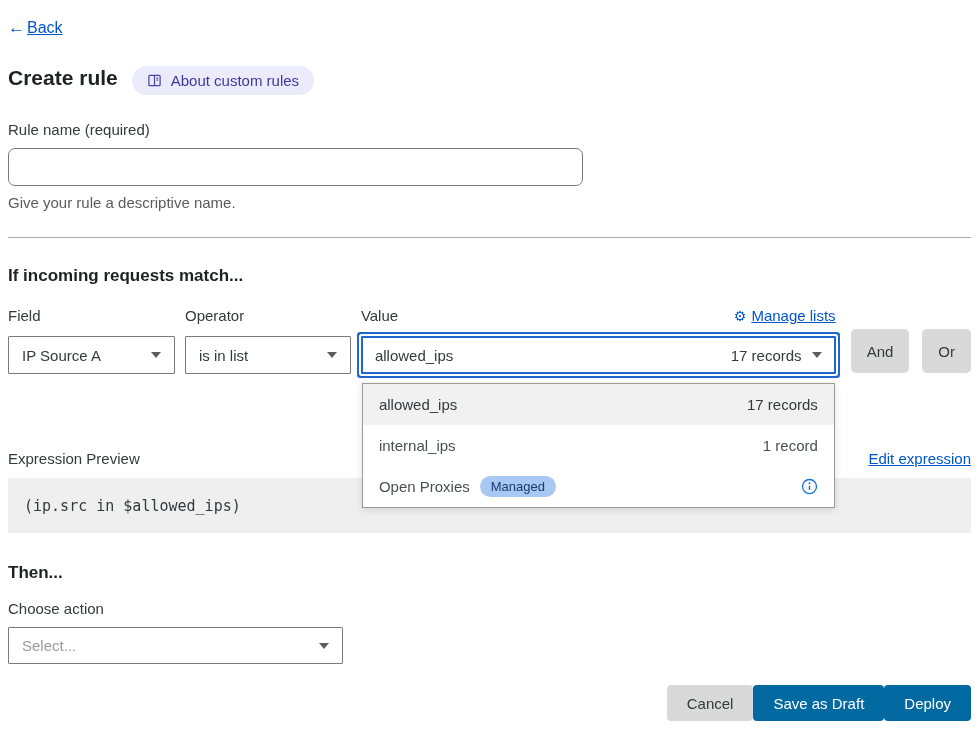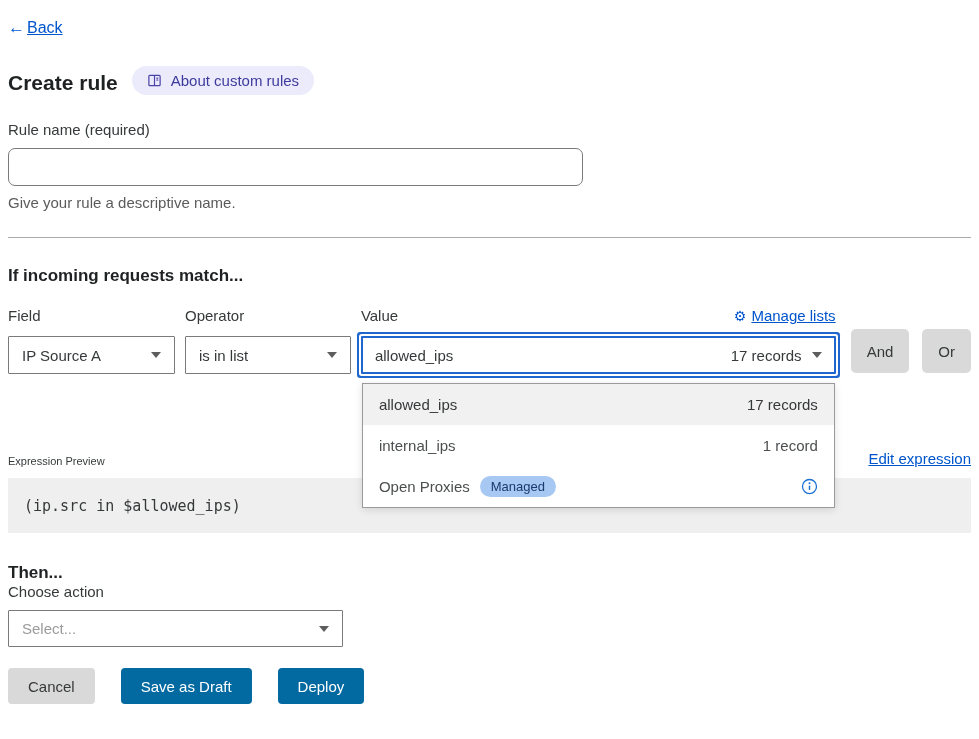--- a/index.html
+++ b/index.html
@@ -13,21 +13,21 @@
   }
   .page { padding: 18px 8px 0 8px; position: relative; }
 
   
   .back-row { margin-bottom: 28px; }
   .back-link { color: #0055cc; font-size: 16px; text-decoration: none; cursor: pointer; display: inline-flex; align-items: center; }
   .back-link .arrow { text-decoration: none; margin-right: 2px; font-size: 17px; }
   .back-link .back-text { text-decoration: underline; }
 
   
-  .title-row { display: flex; align-items: flex-end; gap: 14px; margin-bottom: 26px; }
+  .title-row { display: flex; align-items: flex-start; gap: 14px; margin-bottom: 26px; }
   .page-title { font-size: 21px; font-weight: 700; color: #1f2223; }
   .about-badge {
     display: inline-flex; align-items: center; gap: 9px;
     background: #ecebfc; color: #3e3a9d;
     border-radius: 15px; padding: 6px 15px; font-size: 15px;
     cursor: pointer;
   }
   .about-badge svg { stroke: #4a44a8; }
 
   
@@ -102,37 +102,37 @@
     background: #a6c8f2; color: #1c3a70; border-radius: 11px;
     padding: 3px 11px; font-size: 13px;
   }
   .info-icon { display: inline-flex; cursor: pointer; }
 
   
   .expression-header {
     display: flex; justify-content: space-between; align-items: flex-end;
     margin-top: 76px;
   }
-  .expression-label { font-size: 11px; color: #36393a; }
+  .expression-label { font-size: 15px; color: #36393a; }
   .edit-expression { color: #0055cc; text-decoration: underline; font-size: 15px; cursor: pointer; }
   .expression-bar {
     margin-top: 11px; background: #efefef; height: 55px;
     display: flex; align-items: center; padding: 0 16px;
   }
   .expression-code {
     font-family: "DejaVu Sans Mono", monospace; font-size: 15px; color: #36393a;
   }
 
   
   .then-heading { font-size: 17px; font-weight: 700; color: #1f2223; margin-top: 30px; }
-  .choose-action-label { }
+  .choose-action-label { margin-top: 17px; }
   .action-select { width: 335px; margin-top: 0; height: 37px; }
 
   
-  .footer { display: flex; gap: 26px; margin-top: 21px; }
+  .footer { display: flex; justify-content: flex-end; gap: 0; margin-top: 21px; }
   .btn {
     height: 36px; padding: 0 20px; border: none; border-radius: 4px;
     font-size: 15px; font-family: "Liberation Sans", sans-serif; cursor: pointer;
   }
   .btn-secondary { background: #d9d9d9; color: #36393a; }
   .btn-primary { background: #0369a1; color: #ffffff; }
 </style>
 </head>
 <body>
 

